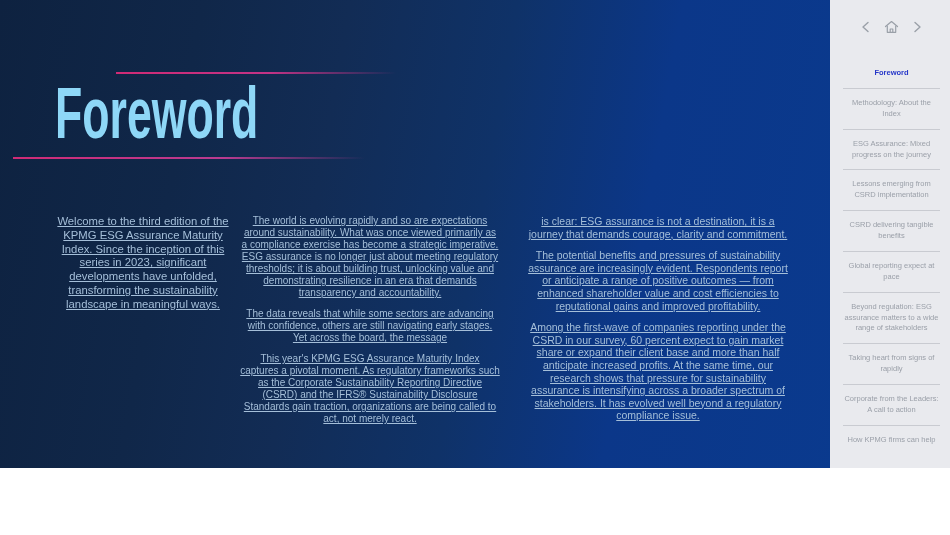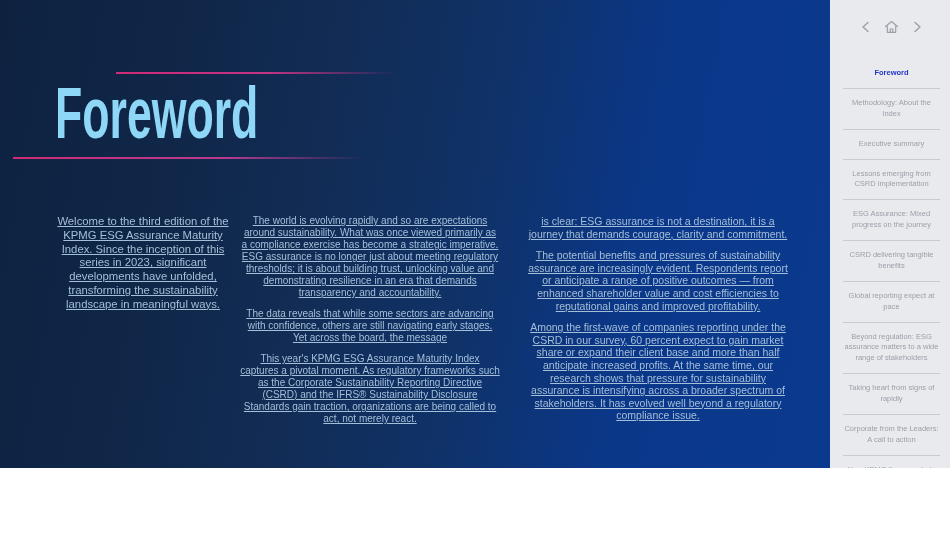--- a/index.html
+++ b/index.html
@@ -144,23 +144,22 @@
           <svg width="9" height="12" viewBox="0 0 9 12">
               <polyline points="2,1.5 7,6 2,10.5" fill="none" stroke="#9aa0a8" stroke-width="1.4" stroke-linecap="round" stroke-linejoin="round"></polyline>
             </svg>
         </span>
       </button>
     </div>
 
     <nav class="side-list">
         <div class="side-item active">Foreword</div>
         <div class="side-item">Methodology: About the Index</div>
-        <div class="side-item">Executive summary</div>
+        <div class="side-item">ESG Assurance: Mixed progress on the journey</div>
         <div class="side-item">Lessons emerging from CSRD implementation</div>
-        <div class="side-item">ESG Assurance: Mixed progress on the journey</div>
         <div class="side-item">CSRD delivering tangible benefits</div>
         <div class="side-item">Global reporting expect at pace</div>
         <div class="side-item">Beyond regulation: ESG assurance matters to a wide range of stakeholders</div>
         <div class="side-item">Taking heart from signs of rapidly</div>
         <div class="side-item">Corporate from the Leaders: A call to action</div>
         <div class="side-item">How KPMG firms can help</div>
       </nav>
   </aside>
 
 </div>

